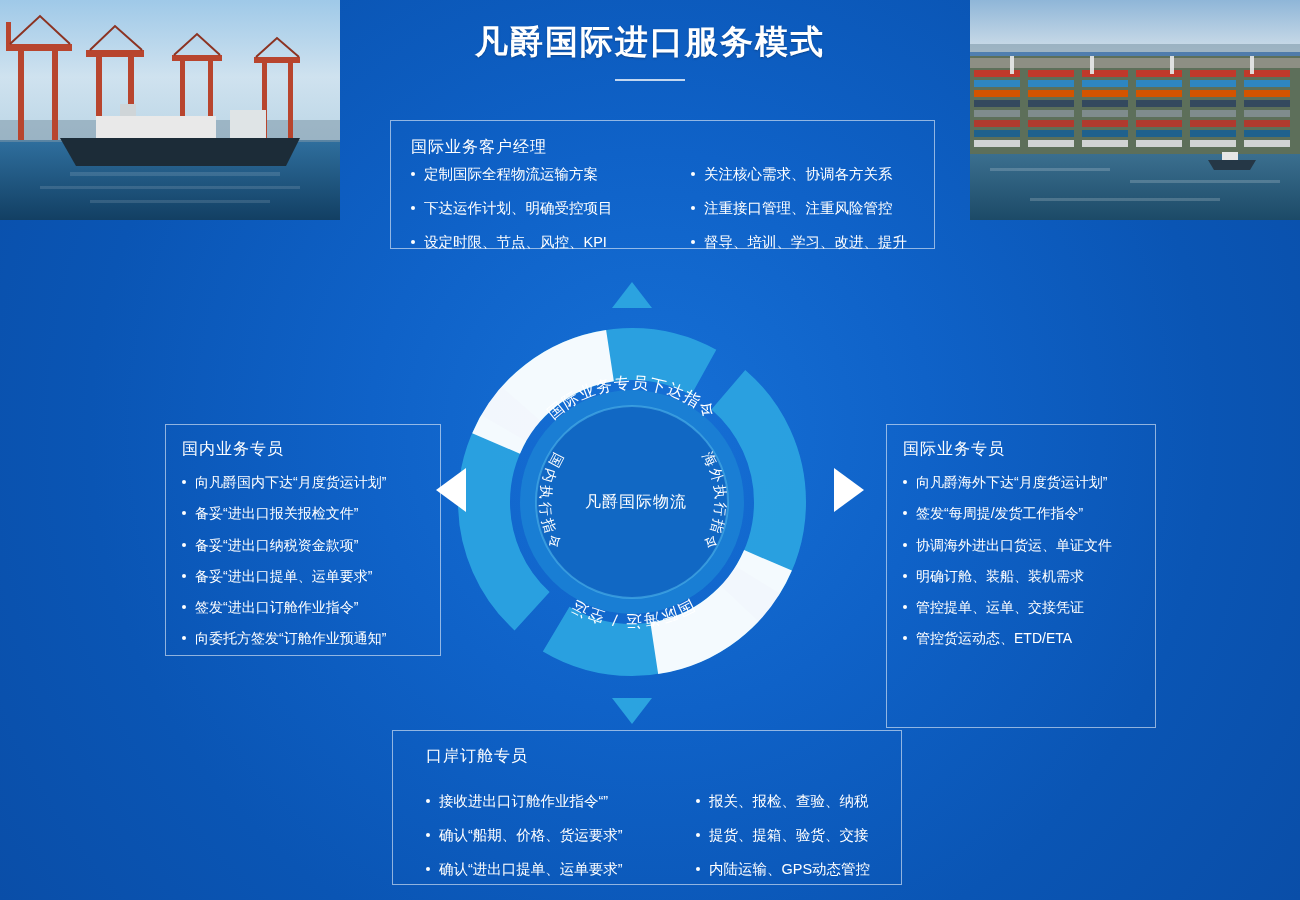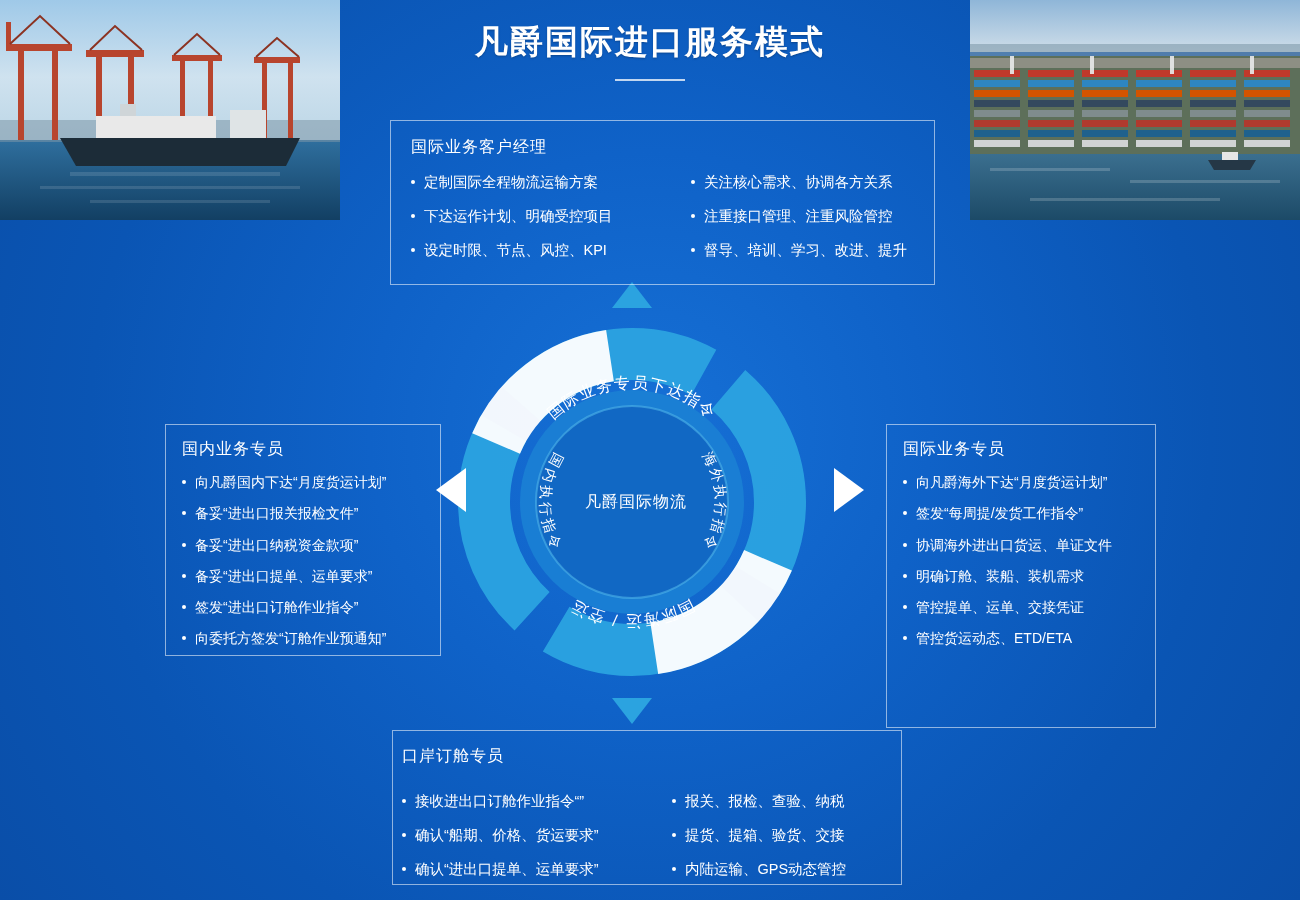--- a/index.html
+++ b/index.html
@@ -65,25 +65,25 @@
   }
   .panel li:before{
     content:"";
     position:absolute;left:0;top:8px;
     width:4px;height:4px;border-radius:50%;
     background:#ffffff;
   }
 
   
   #panel-top{
-    left:390px;top:120px;width:545px;height:165px;
+    left:390px;top:120px;width:545px;height:129px;
     padding:16px 4px 0 20px;
   }
   #panel-top .cols{
-    display:flex;margin-top:14px;
+    display:flex;margin-top:6px;
   }
   #panel-top .cols ul:first-child{width:280px;}
 
   
   #panel-left{
     left:165px;top:424px;width:276px;height:232px;
     padding:14px 16px 0 16px;
   }
   #panel-left ul{margin-top:12px;}
   #panel-left li{margin-bottom:11px;font-size:14px;}
@@ -92,21 +92,21 @@
   #panel-right{
     left:886px;top:424px;width:270px;height:304px;
     padding:14px 32px 0 16px;
   }
   #panel-right ul{margin-top:12px;}
   #panel-right li{margin-bottom:11px;font-size:14px;}
 
   
   #panel-bottom{
     left:392px;top:730px;width:510px;height:155px;
-    padding:15px 20px 0 9px;
+    padding:15px 20px 0 33px;
   }
   #panel-bottom .cols{display:flex;margin-top:24px;}
   #panel-bottom .cols ul:first-child{width:270px;}
 
   
   .wheel{
     position:absolute;left:452px;top:322px;width:360px;height:360px;z-index:3;
   }
   .wheel svg{display:block;}
   .wheel-core-label{

